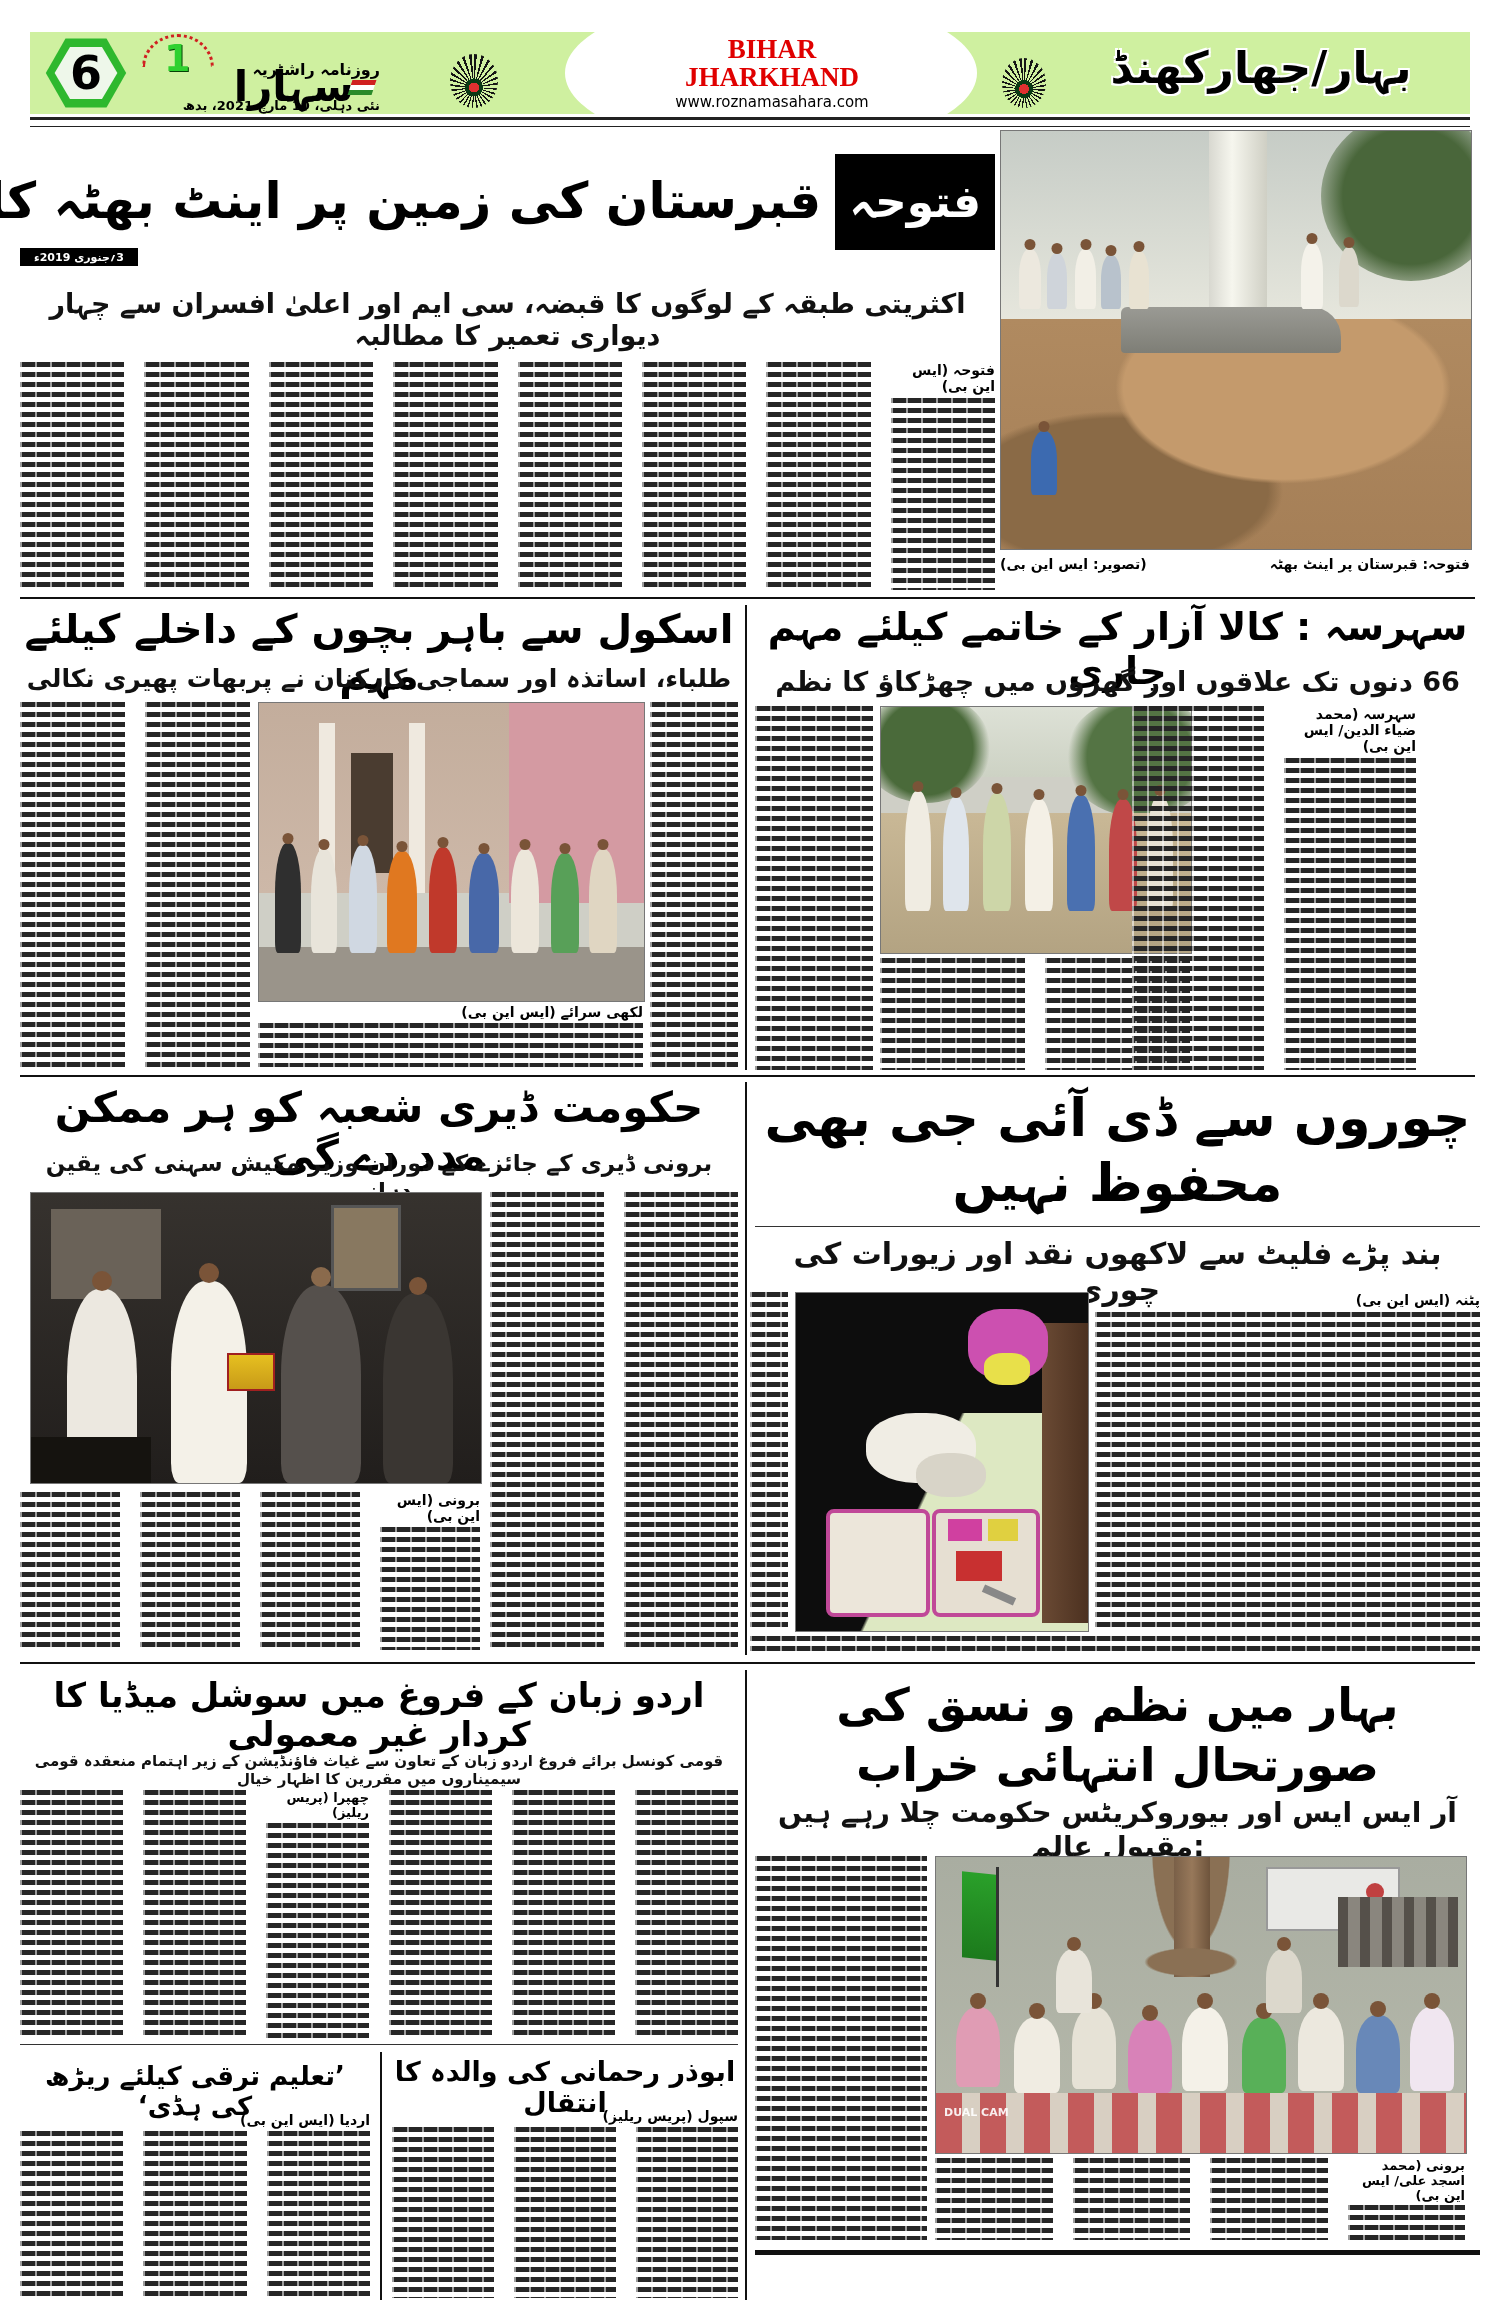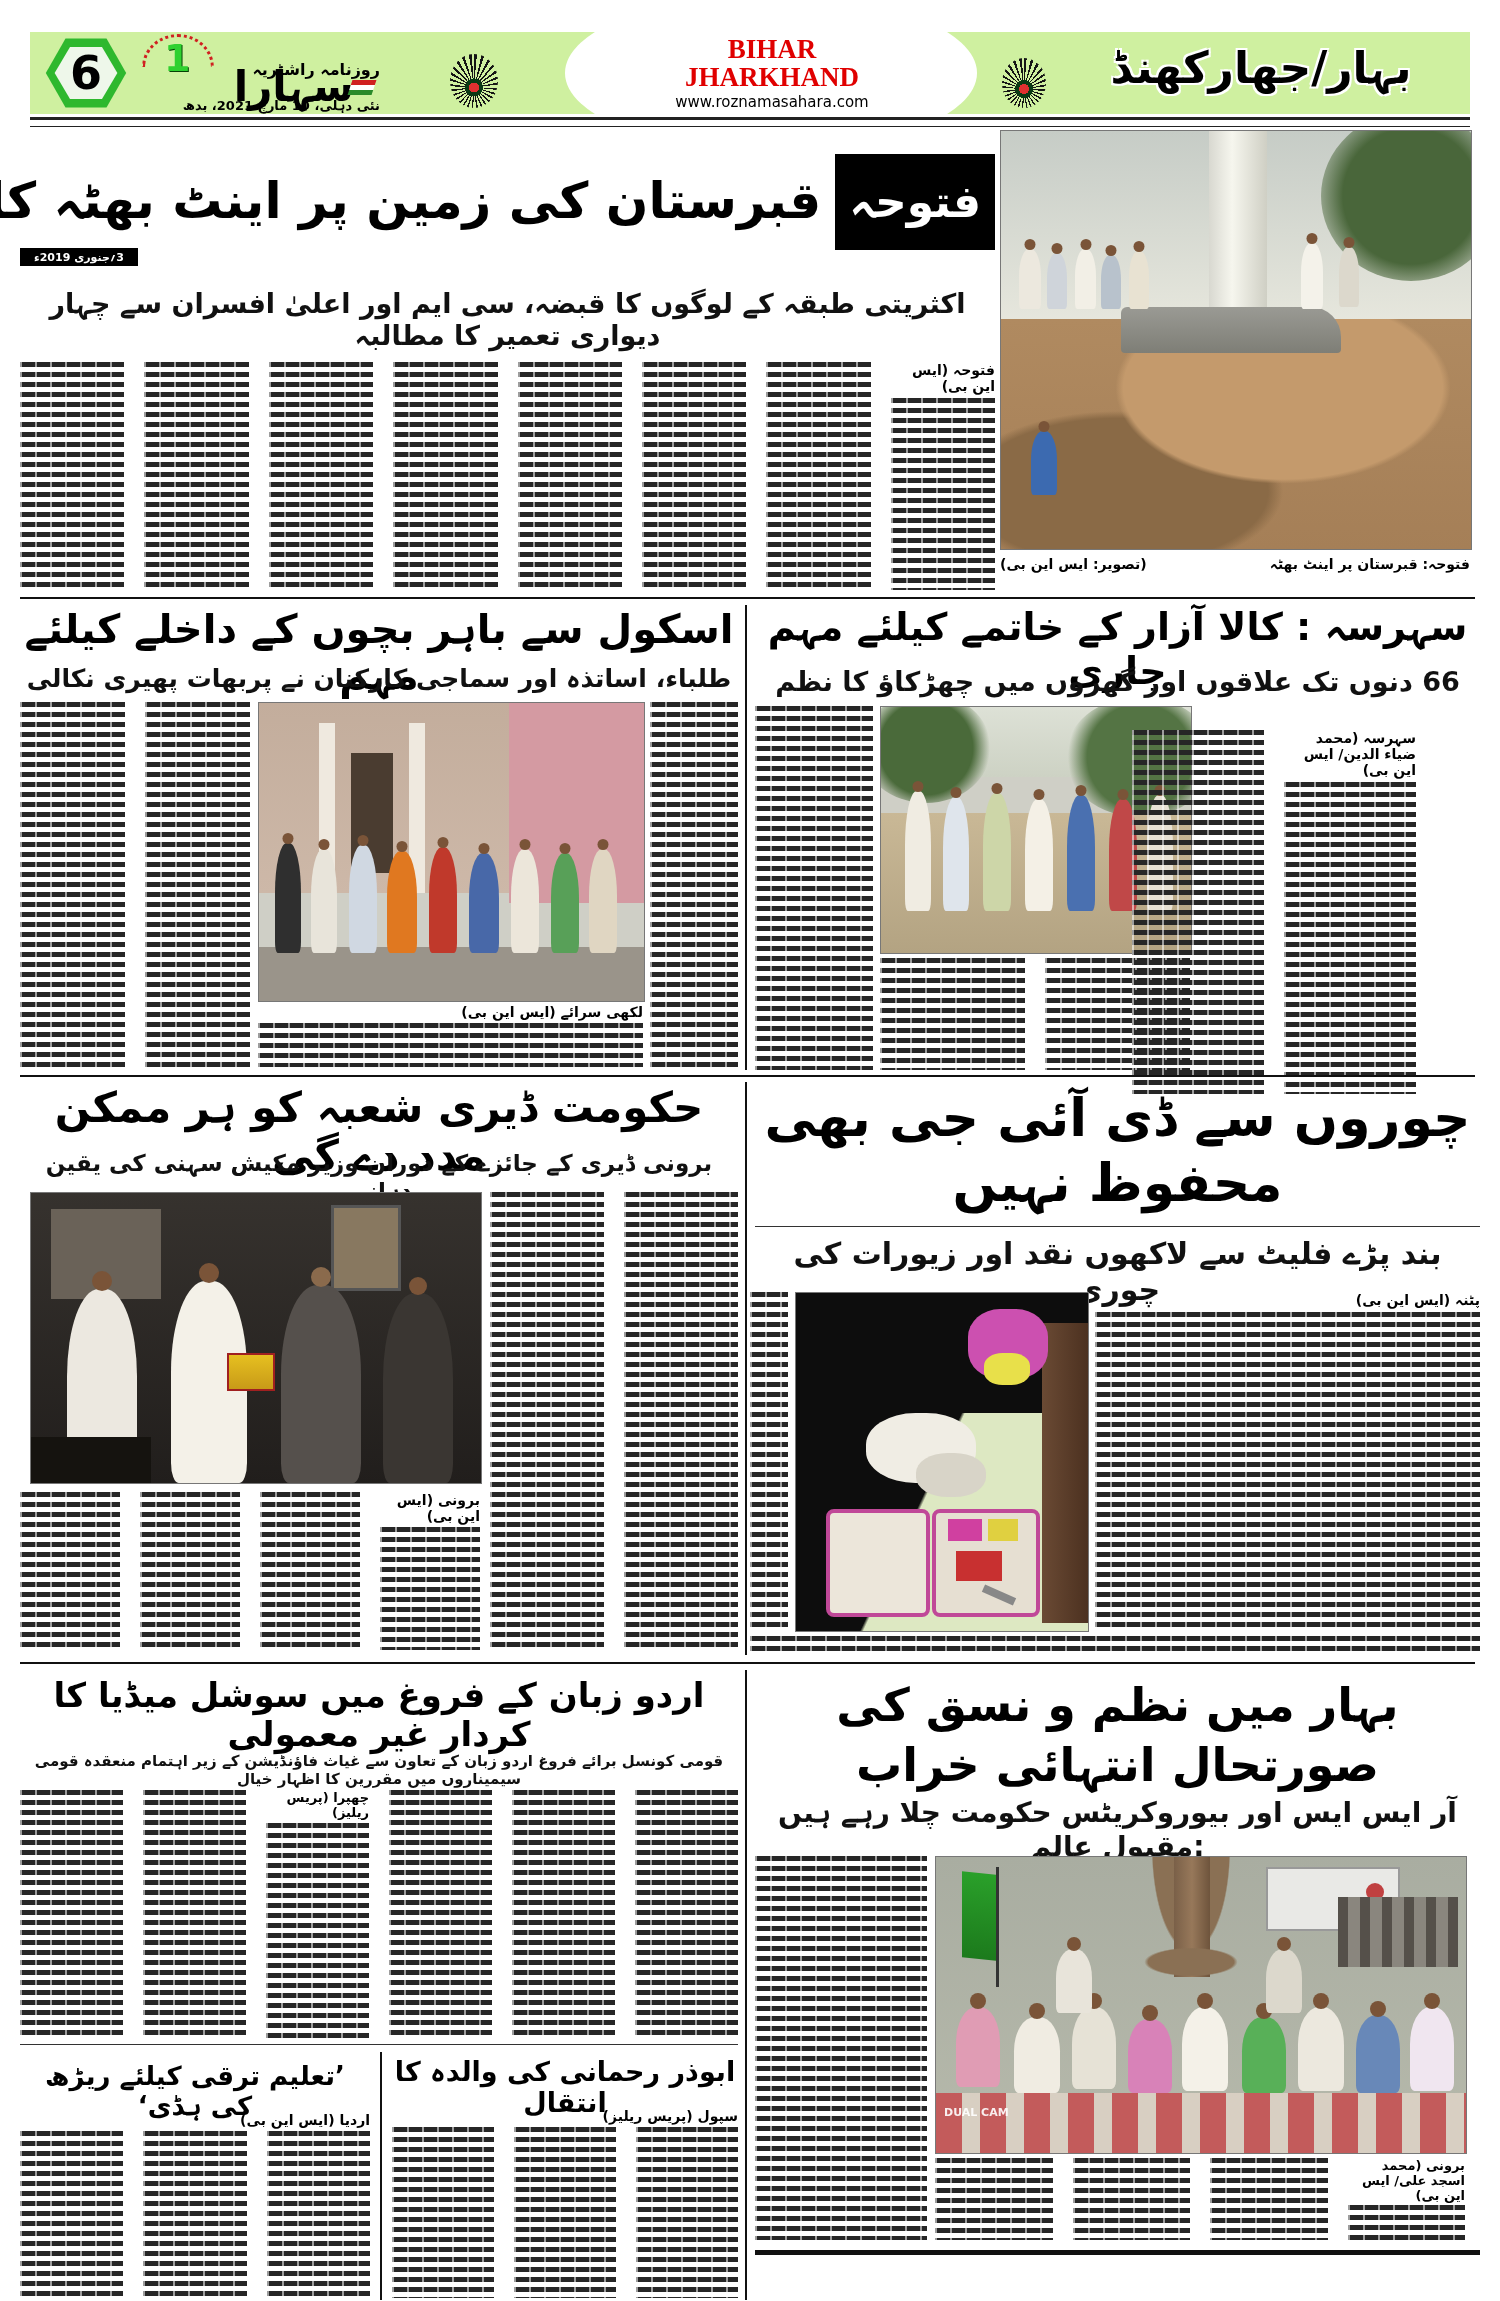--- a/index.html
+++ b/index.html
@@ -247,21 +247,21 @@
       </div>
   </div>
   <div class="abs cols" style="left:880px;top:958px;width:310px;height:112px;">
     <div class="col">
         <div class="greek"></div>
       </div>
     <div class="col">
         <div class="greek"></div>
       </div>
   </div>
-  <div class="abs cols" style="left:1132px;top:706px;width:284px;height:364px;margin-top:24px;">
+  <div class="abs cols" style="left:1132px;top:706px;width:284px;height:364px;">
     <div class="col">
       <div class="byline" style="margin-bottom:4px;">سہرسہ (محمد ضیاء الدین/ ایس این بی)</div>
       <div class="greek"></div>
     </div>
     <div class="col">
         <div class="greek"></div>
       </div>
   </div>
 
   <div class="hrule" style="left:20px;top:1075px;width:1455px;"></div>

